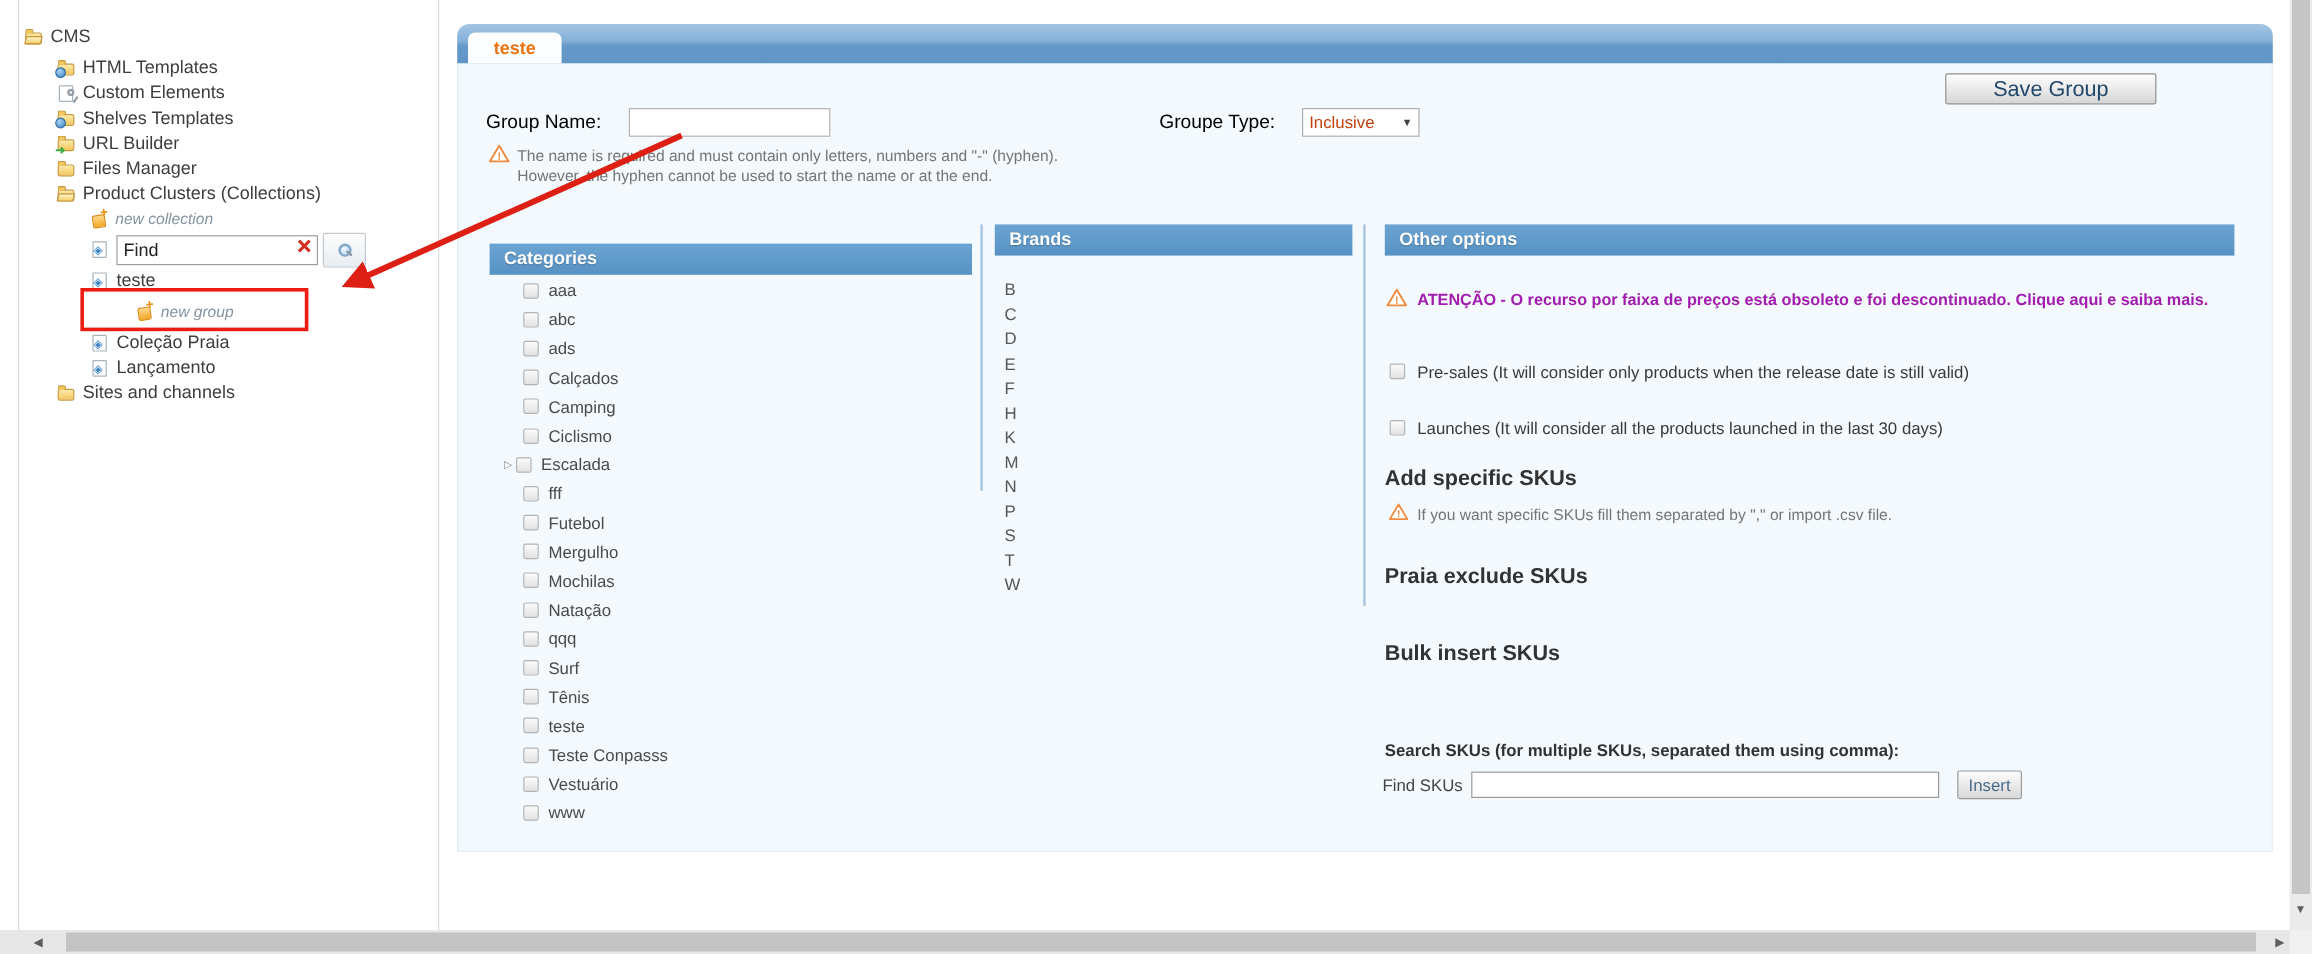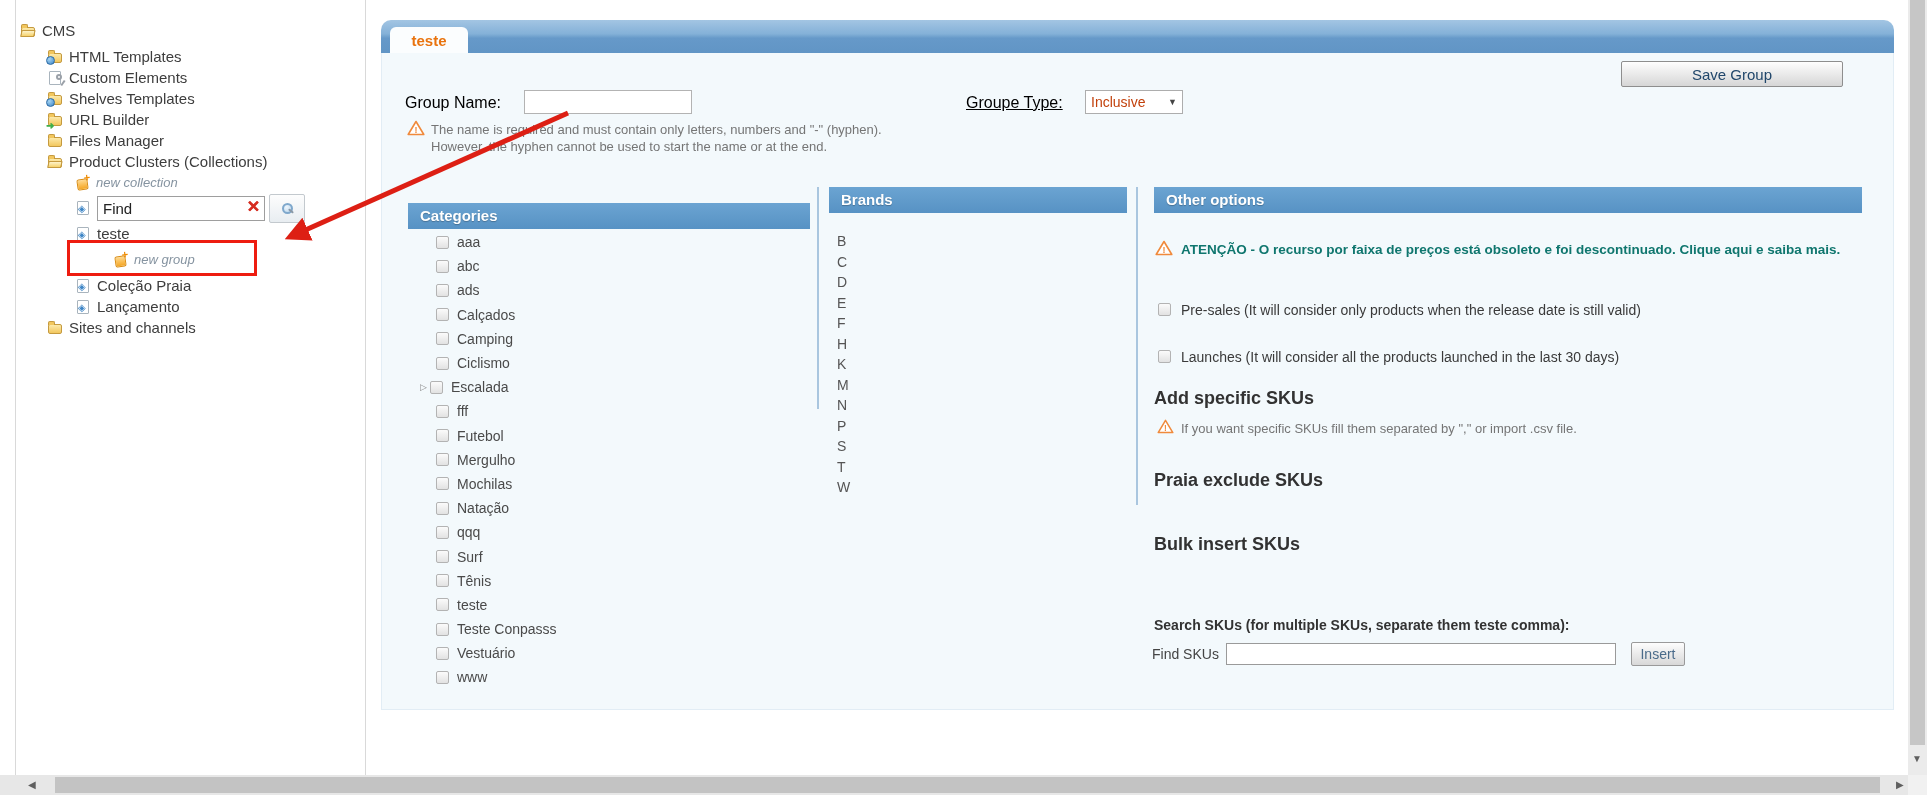--- a/index.html
+++ b/index.html
@@ -69,42 +69,42 @@
   .content{position:absolute;left:0;top:33px;width:1513px;height:657px;background:#f3f9fc;
     border:1px solid #e2edf5;border-top:none;box-sizing:border-box;}
 
   .flabel{position:absolute;font-size:16px;color:#000000;}
   .gn-input{position:absolute;left:143px;top:70px;width:168px;height:24px;box-sizing:border-box;
     border:1px solid #b3b3b3;background:#fff;font-size:14px;padding:2px 4px;font-family:inherit;}
   .gselect{position:absolute;left:704px;top:70px;width:98px;height:24px;box-sizing:border-box;
     border:1px solid #adadad;background:#fff;display:flex;align-items:center;padding:0 5px;cursor:pointer;}
   .gselect .selval{font-size:14px;color:#c2410c;flex:1;}
   .gselect .caret{font-size:9px;color:#444;}
-  .save-btn{position:absolute;left:1240px;top:41px;width:222px;height:26px;
+  .save-btn{position:absolute;left:1240px;top:41px;width:176px;height:26px;
     background:linear-gradient(#fefefe,#d6d6d6);border:1px solid #8e8e8e;border-radius:2px;
-    font-size:15px;color:#21476b;font-family:inherit;cursor:pointer;}
+    font-size:18px;color:#21476b;font-family:inherit;cursor:pointer;}
   .hint{position:absolute;font-size:13px;color:#757575;}
   .warn-ico{position:absolute;width:18px;height:16px;}
 
   .colhdr{position:absolute;height:26px;box-sizing:border-box;padding:4px 0 0 12px;
     background:linear-gradient(#6ba4d2,#5792c4);color:#fff;font-weight:bold;font-size:15px;
     text-shadow:0 1px 1px rgba(0,0,0,0.25);}
   .vdiv{position:absolute;width:2px;background:#a9c6df;}
 
   ul.cats{position:absolute;left:27px;top:210px;margin:0;padding:0;list-style:none;}
   ul.cats li{height:24.2px;display:flex;align-items:center;padding-left:28px;font-size:14px;color:#4a4a4a;}
   ul.cats li.expandable{padding-left:12px;}
   .tri{color:#8a8a8a;font-size:9px;margin-right:3px;font-style:normal;}
   .cb{width:13px;height:13px;flex:none;border:1px solid #b3b3b3;border-radius:2px;
     background:linear-gradient(#fbfbfb,#e2e2e2);margin-right:8px;box-sizing:border-box;cursor:pointer;}
   ul.brands{position:absolute;left:456px;top:213px;margin:0;padding:0;list-style:none;}
   ul.brands li{height:20.5px;font-size:14px;color:#555;}
 
   .alert-red{position:absolute;left:800px;top:221px;width:690px;font-size:13.5px;font-weight:bold;
-    color:#0f766e;line-height:17px;}
+    color:#a21caf;line-height:17px;}
   .optlabel{position:absolute;font-size:14px;color:#3a3a3a;}
   .cb-abs{position:absolute;}
   .sechead{position:absolute;font-size:18px;font-weight:bold;color:#323232;}
   .sku-input{position:absolute;left:845px;top:623px;width:390px;height:22px;box-sizing:border-box;
     border:1px solid #9a9a9a;background:#fff;font-family:inherit;font-size:13px;padding:1px 4px;}
   .insert-btn{position:absolute;left:1250px;top:622px;width:54px;height:24px;
     background:linear-gradient(#fdfdfd,#d8d8d8);border:1px solid #9a9a9a;border-radius:2px;
     font-size:14px;color:#4a6b8a;font-family:inherit;cursor:pointer;}
 
   
@@ -216,21 +216,21 @@
 
     <span class="warn-ico" style="left:26px;top:100px;">
       <svg width="18" height="16" viewBox="0 0 18 16">
           <path d="M9 1.5 L16.8 14.5 H1.2 Z" fill="#fff" stroke="#f08a3c" stroke-width="1.6" stroke-linejoin="round"></path>
           <text x="9" y="13" text-anchor="middle" font-size="9" font-weight="bold" fill="#f08a3c">!</text>
         </svg>
     </span>
     <span class="hint" style="left:50px;top:102px;">The name is required and must contain only letters, numbers and "-" (hyphen).</span>
     <span class="hint" style="left:50px;top:119px;">However, the hyphen cannot be used to start the name or at the end.</span>
 
-    <span class="flabel" style="left:585px;top:74px;text-decoration:underline;">Groupe Type:</span>
+    <span class="flabel" style="left:585px;top:74px;">Groupe Type:</span>
     <div class="gselect">
       <span class="selval">Inclusive</span>
       <span class="caret">▼</span>
     </div>
     <button class="save-btn">Save Group</button>
 
     <div class="colhdr" style="left:27px;top:167px;width:402px;margin-top:16px;">
       <span>Categories</span>
     </div>
     <div class="colhdr" style="left:448px;top:167px;width:298px;">
@@ -357,21 +357,21 @@
     <span class="warn-ico" style="left:776px;top:399px;">
       <svg width="17" height="15" viewBox="0 0 18 16">
           <path d="M9 1.5 L16.8 14.5 H1.2 Z" fill="#fff" stroke="#f08a3c" stroke-width="1.6" stroke-linejoin="round"></path>
           <text x="9" y="13" text-anchor="middle" font-size="9" font-weight="bold" fill="#f08a3c">!</text>
         </svg>
     </span>
     <span class="hint" style="left:800px;top:401px;">If you want specific SKUs fill them separated by "," or import .csv file.</span>
 
     <span class="sechead" style="left:773px;top:450px;">Praia exclude SKUs</span>
     <span class="sechead" style="left:773px;top:514px;">Bulk insert SKUs</span>
-    <span class="sechead" style="left:773px;top:597px;font-size:14px;">Search SKUs (for multiple SKUs, separate them teste comma):</span>
+    <span class="sechead" style="left:773px;top:597px;font-size:14px;">Search SKUs (for multiple SKUs, separated them using comma):</span>
 
     <span class="optlabel" style="left:771px;top:626px;color:#444;">Find SKUs</span>
     <input class="sku-input" type="text" value="" style="">
     <button class="insert-btn">Insert</button>
   </div>
 
   <div class="vscroll">
     <div class="vthumb"></div>
     <div class="varrow">▼</div>
   </div>

